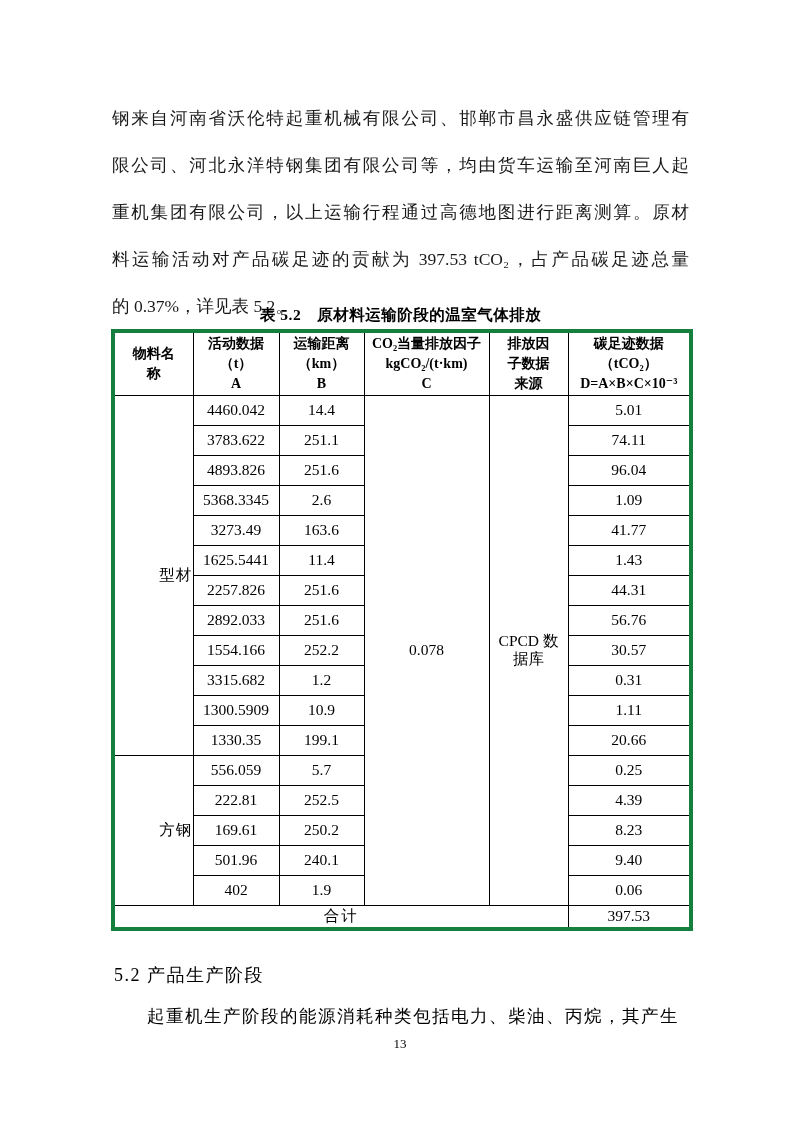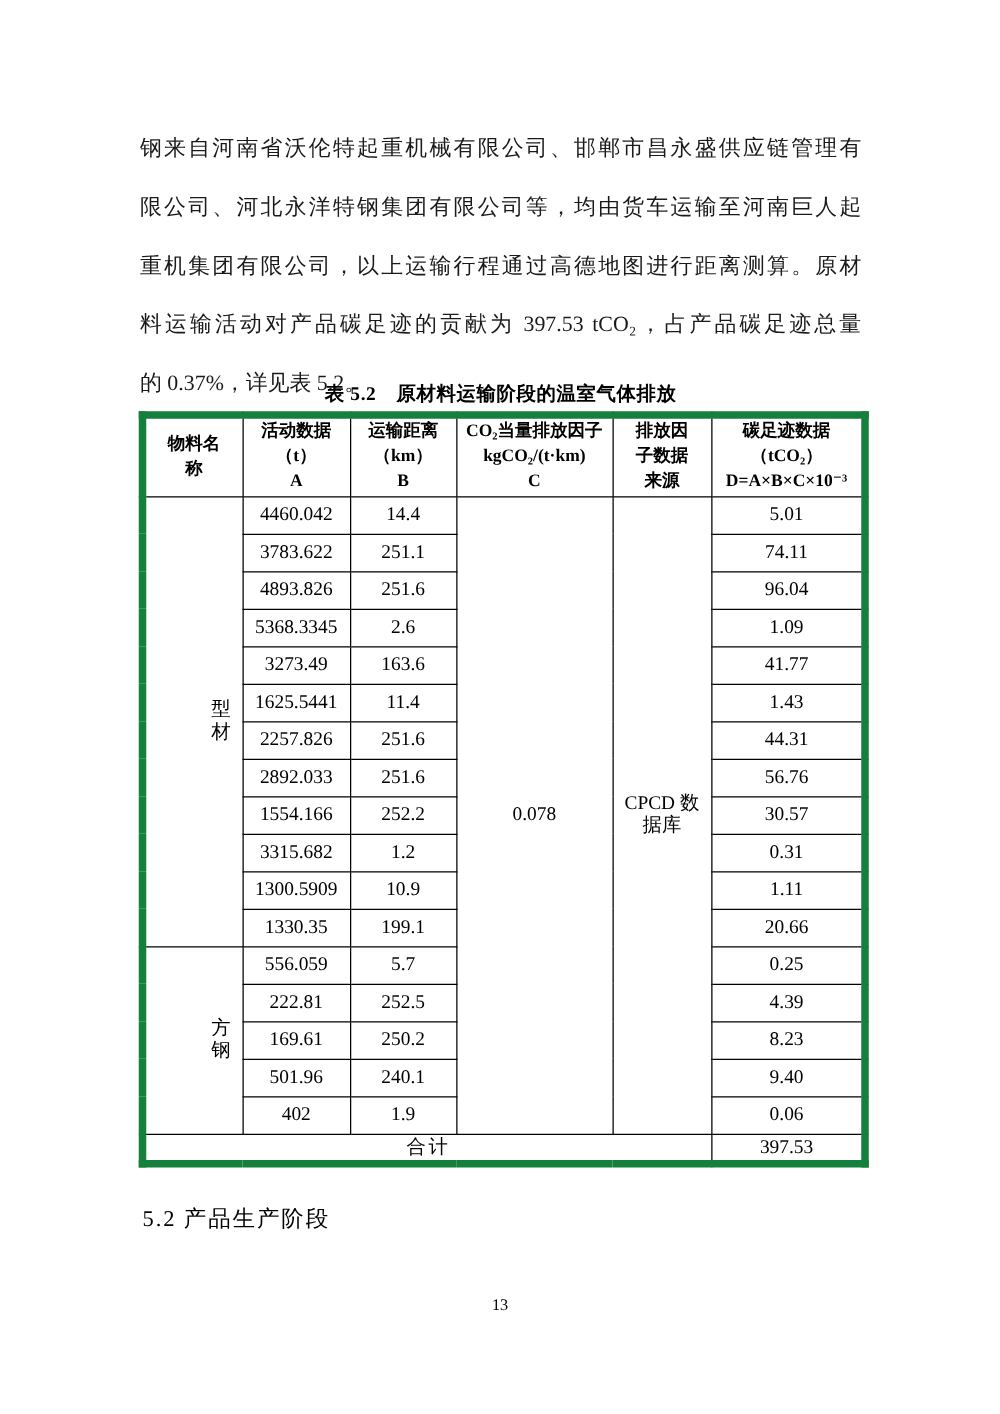--- a/index.html
+++ b/index.html
@@ -30,21 +30,21 @@
     position: absolute; left: 112px; top: 305px; width: 577px;
     text-align: center; font-weight: bold; font-size: 15.5px;
     letter-spacing: 0.5px;
   }
 
   
   table.emissions {
     position: absolute; left: 111px; top: 329px;
     width: 578px; table-layout: fixed;
     border-collapse: collapse;
-    border: 6px solid #15803d;
+    border: 4px solid #15803d;
   }
   table.emissions th, table.emissions td {
     border: 1px solid #000;
     text-align: center; vertical-align: middle;
     overflow: hidden;
   }
   table.emissions th {
     font-size: 14px; font-weight: bold;
     line-height: 1.42; white-space: pre-line;
     height: 62px; padding: 1px 0;
@@ -208,16 +208,17 @@
         </tr>
         <tr class="total-row">
           <td colspan="5" class="total-label">合计</td>
           <td>397.53</td>
         </tr>
       </tbody>
   </table>
 
   <div class="section-heading">5.2  产品生产阶段</div>
 
+  <div class="section-para">起重机生产阶段的能源消耗种类包括电力、柴油、丙烷，其产生</div>
 
   <div class="page-number">13</div>
 
 </div>
 
 </body></html>

